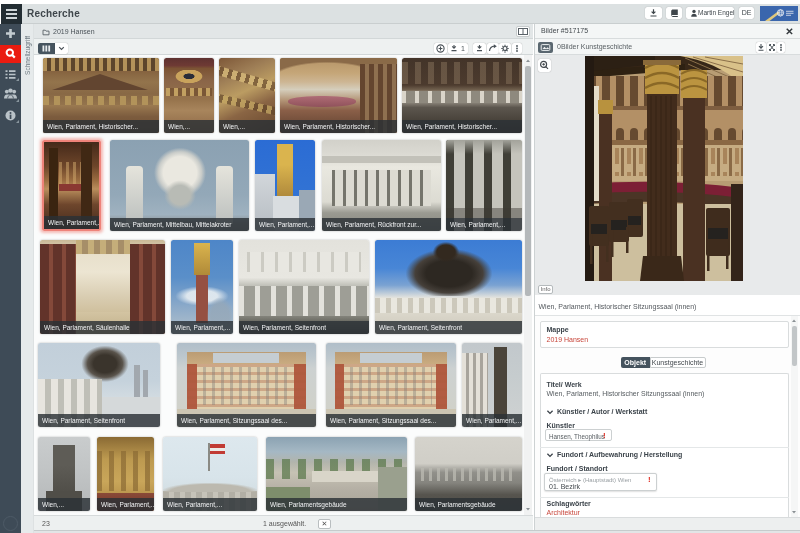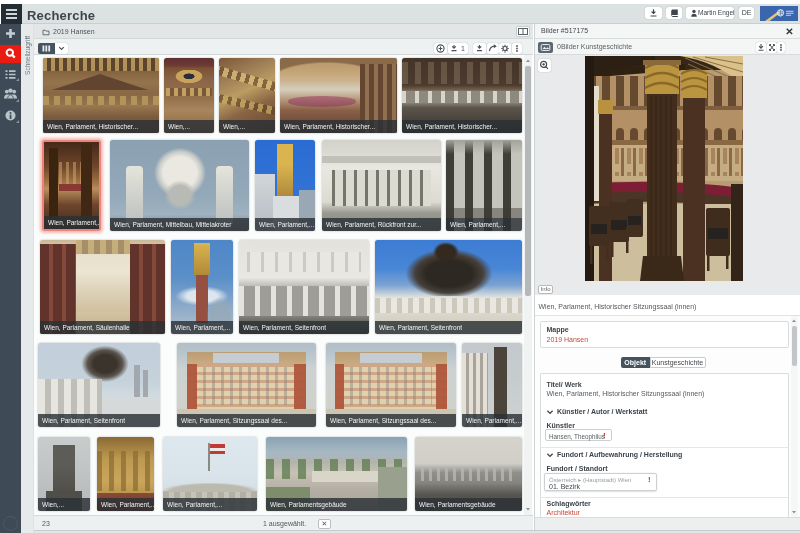--- a/index.html
+++ b/index.html
@@ -3,21 +3,21 @@
 <style>
 *{margin:0;padding:0;box-sizing:border-box}
 html,body{width:800px;height:533px;background:#fff;font-family:"Liberation Sans",sans-serif;overflow:hidden}
 .abs{position:absolute}
 svg{display:block}
 #stage{position:relative;width:800px;height:533px;background:#fff}
 
 #topbar{left:22px;top:4px;width:778px;height:20px;background:#dce1e2;border-bottom:1px solid #c9cecf}
 #burger{left:1px;top:4px;width:21px;height:20px;background:#232d33}
 #burger i{position:absolute;left:5px;width:11px;height:1.6px;background:#cfd6d9}
-#rech{left:27px;top:8px;font-size:13px;font-weight:bold;color:#3f464b;letter-spacing:.2px}
+#rech{left:27px;top:8px;font-size:10px;font-weight:bold;color:#3f464b;letter-spacing:.2px}
 .tbtn{top:7px;height:12px;background:#fff;border-radius:2px;box-shadow:0 0 1px rgba(0,0,0,.35)}
 
 #sbar{left:0;top:24px;width:21px;height:509px;background:#3e4b57}
 #strip{left:21px;top:24px;width:13px;height:509px;background:#e6eaeb;border-right:1px solid #dde1e2}
 #schnell{left:-5px;top:52px;width:64px;text-align:center;font-size:6.5px;color:#6e7a81;transform:rotate(-90deg)}
 #redbox{left:0;top:45px;width:21px;height:18px;background:#ea1b10}
 
 #lp-h1{left:34px;top:24px;width:499px;height:15px;background:#e2e6e7;border-bottom:1px solid #d2d7d8}
 #lp-h2{left:34px;top:39px;width:499px;height:16px;background:#eef1f1;border-bottom:1px solid #d2d7d8}
 #grid{left:34px;top:55px;width:490px;height:460px;background:#fbfcfc}

